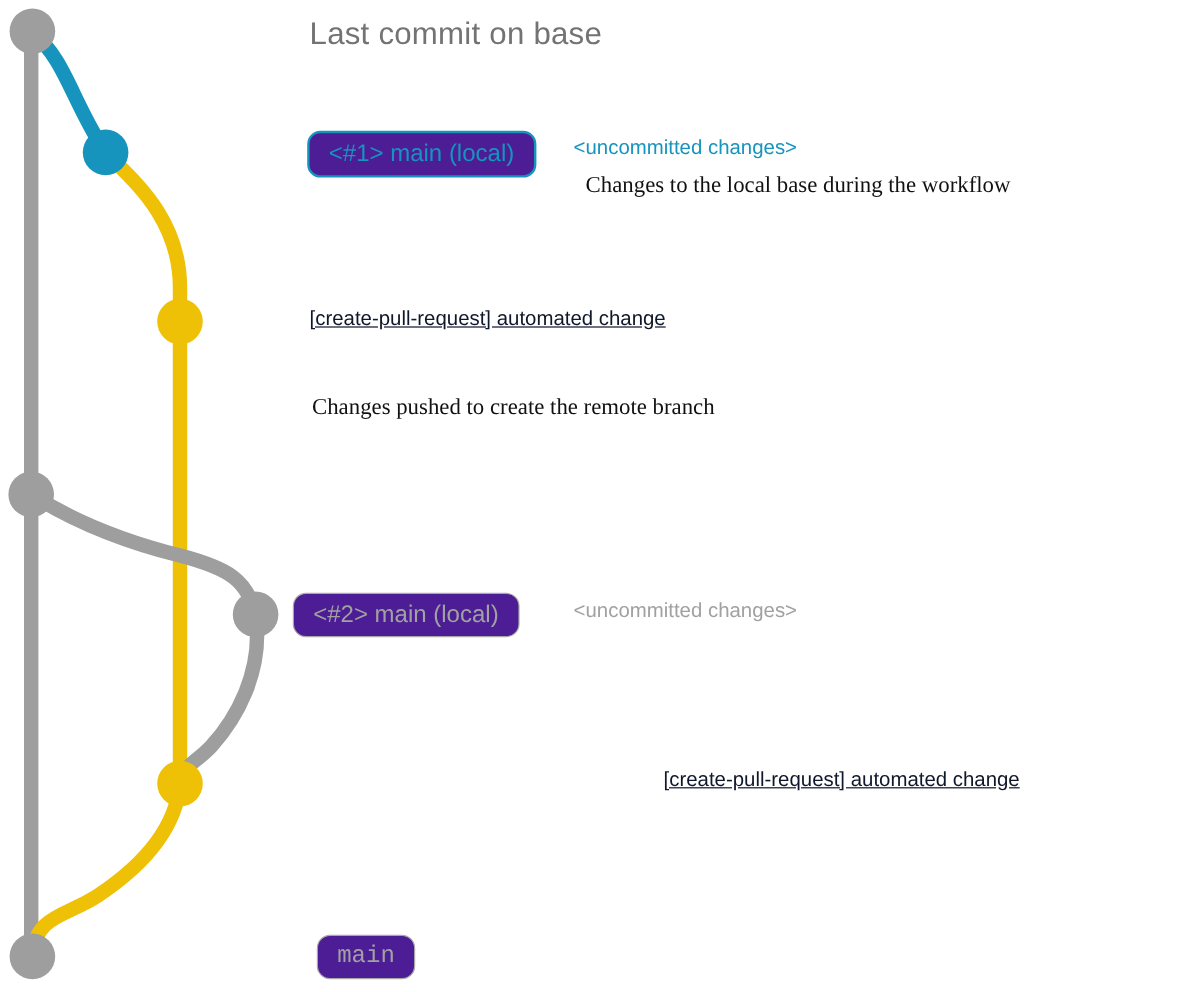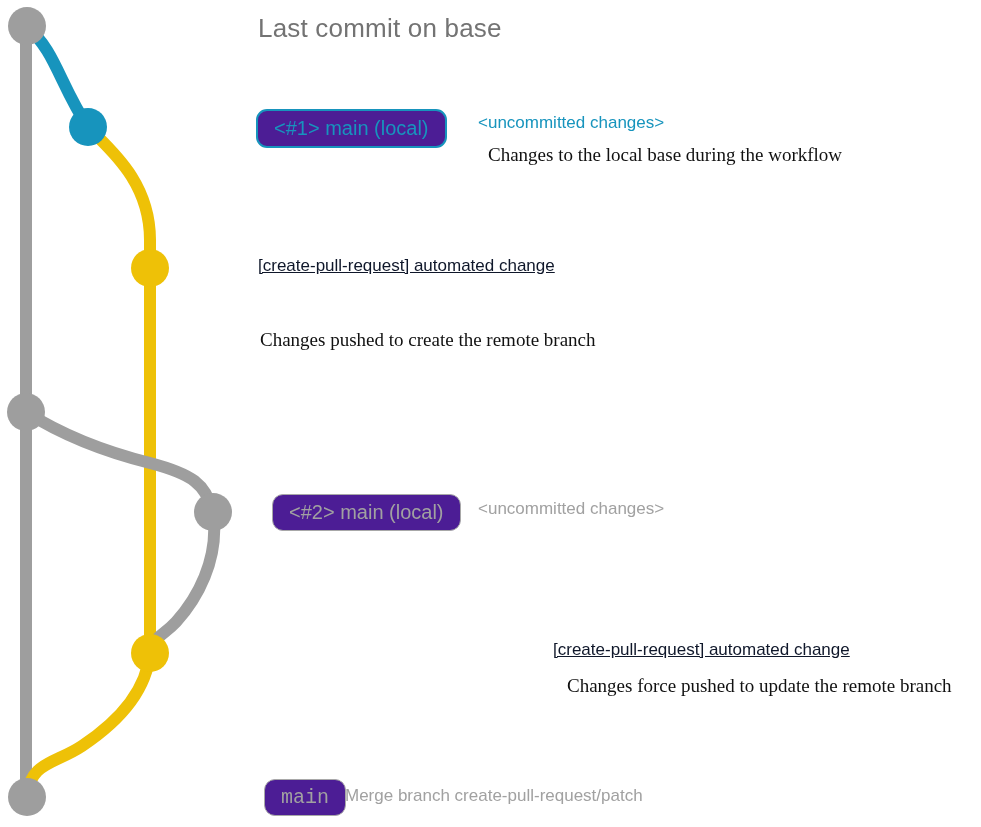--- a/index.html
+++ b/index.html
@@ -56,22 +56,20 @@
   <div class="abs gray-heading" style="left:258px; top:13px;">Last commit on base</div>
 
   <div class="abs badge blue" style="left:256px; top:109px;">&lt;#1&gt; main (local)</div>
   <div class="abs title blue" style="left:478px; top:113px;">&lt;uncommitted changes&gt;</div>
   <div class="abs desc" style="left:488px; top:144px;">Changes to the local base during the workflow</div>
 
   <div class="abs title yellow" style="left:258px; top:256px;">[create-pull-request] automated change</div>
   <div class="abs desc" style="left:260px; top:287px;margin-top:42px;">Changes pushed to create the remote branch</div>
 
 
-  <div class="abs badge gray" style="left:272px; top:494px;">&lt;#2&gt; main (local)</div>
+  <div class="abs badge gray" style="left:244px; top:494px;">&lt;#2&gt; main (local)</div>
   <div class="abs title gray" style="left:478px; top:499px;">&lt;uncommitted changes&gt;</div>
 
   <div class="abs title yellow" style="left:553px; top:640px;">[create-pull-request] automated change</div>
-  <div class="abs desc" style="left:567px; top:675px;">Changes force pushed to update the remote branch</div>
 
   <div class="abs badge gray" style="left:264px; top:779px;font-family:Liberation Mono, monospace;">main</div>
-  <div class="abs title gray" style="left:345px; top:786px;">Merge branch create-pull-request/patch</div>
 
 </div>
 
 </body></html>

